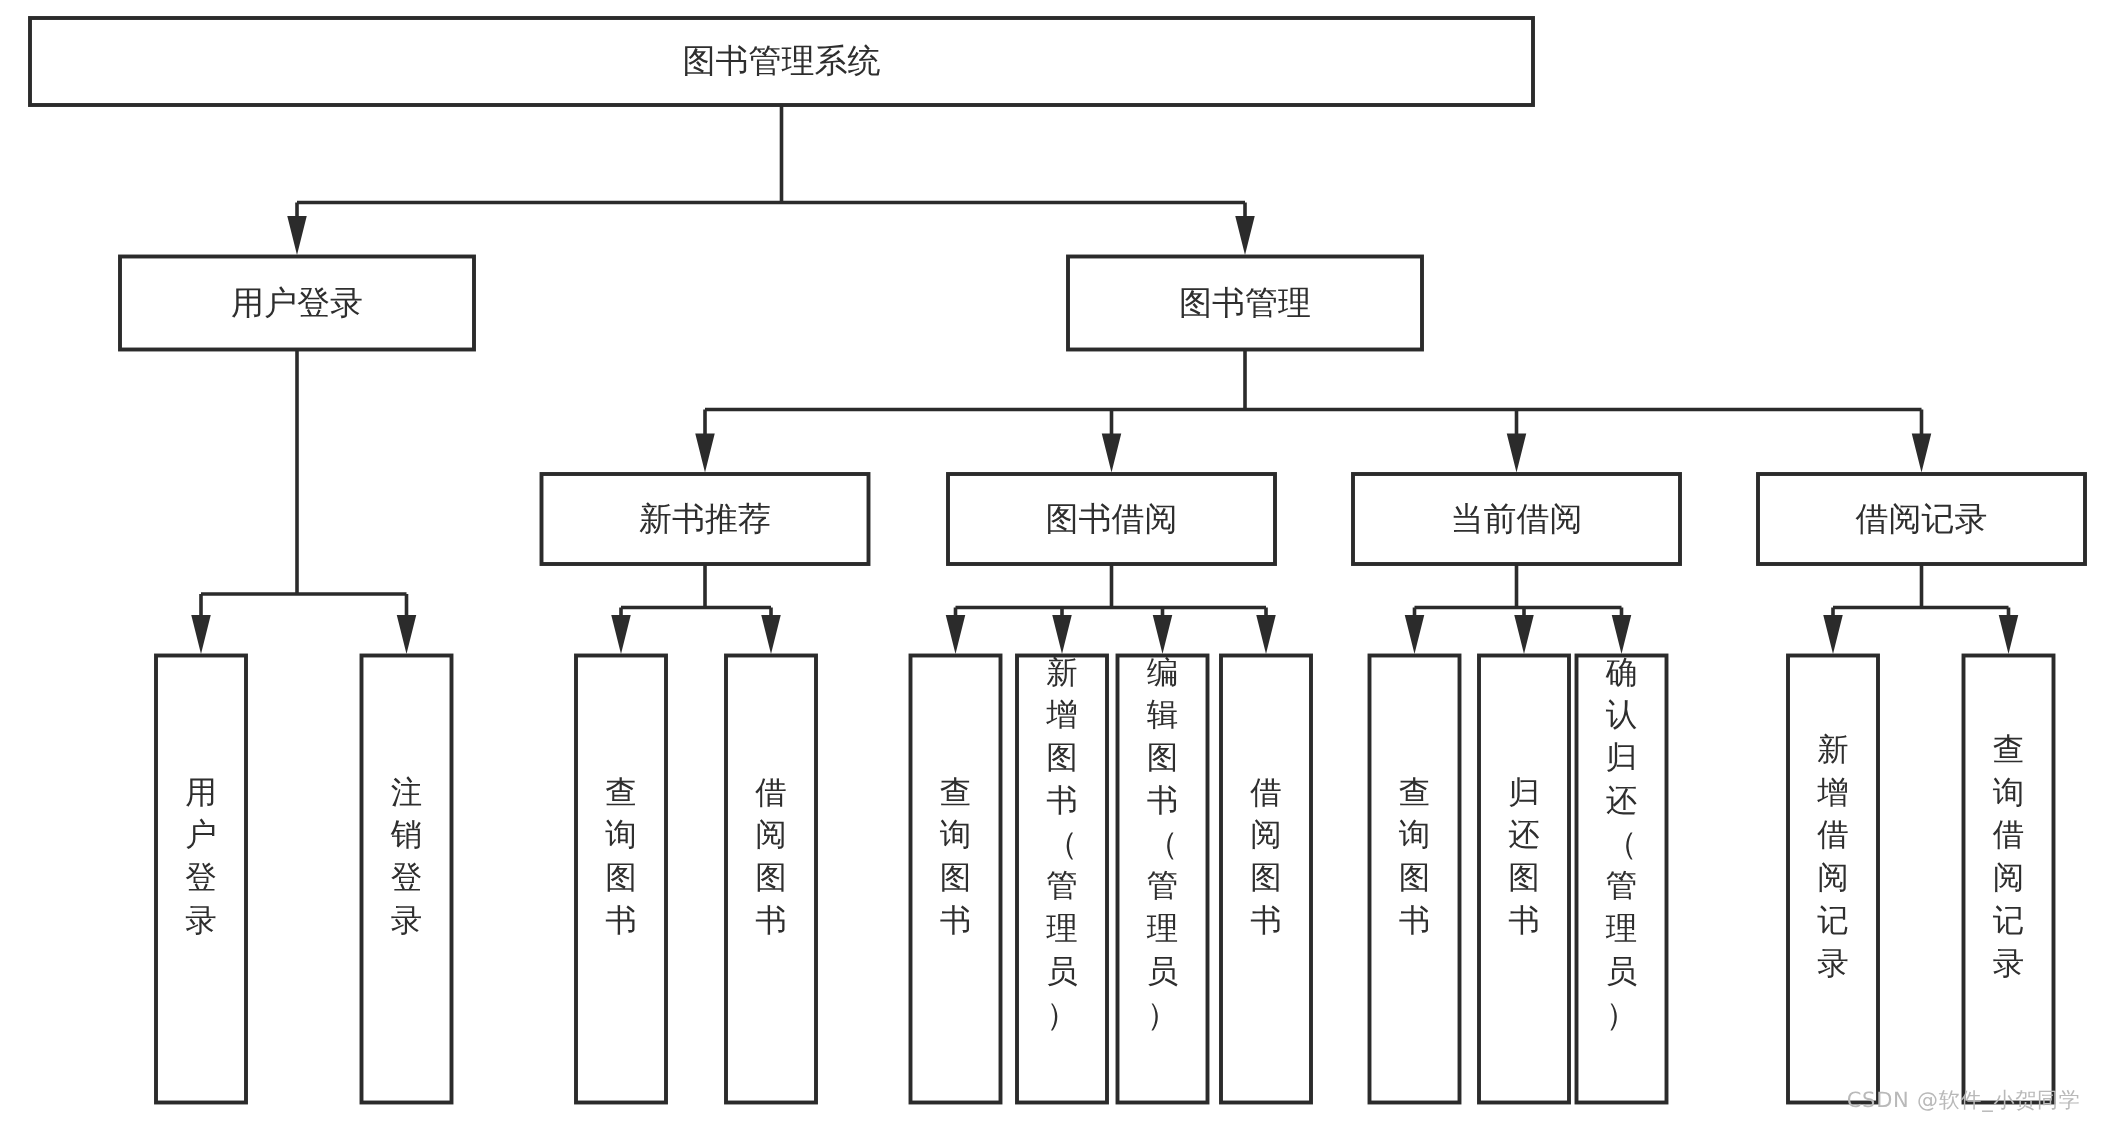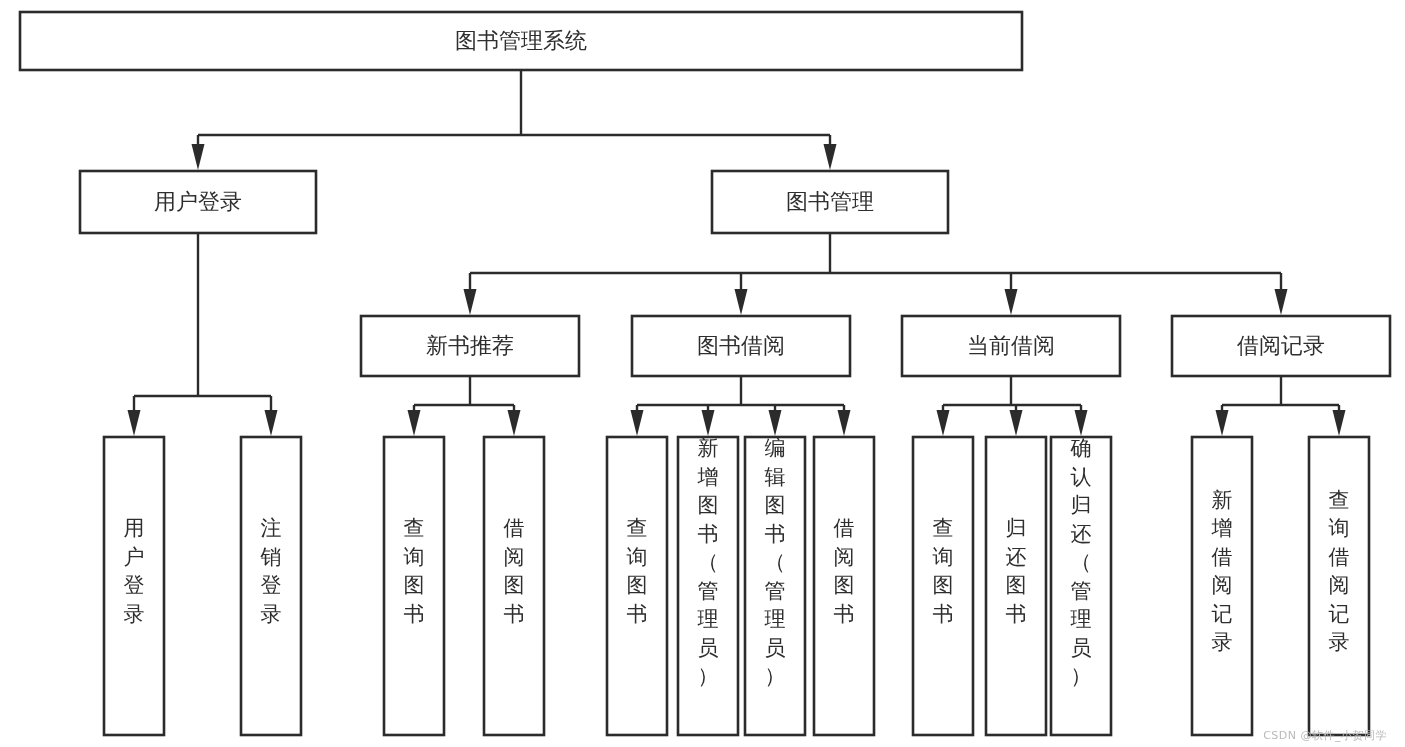--- a/index.html
+++ b/index.html
@@ -51,21 +51,21 @@
     font-family: "DejaVu Sans", "Liberation Sans", sans-serif;
     font-size: 21px;
     fill: #2e2e2e;
     text-anchor: middle;
   }
   .watermark {
     position: absolute;
     right: 18px;
     bottom: 4px;
     font-family: "DejaVu Sans", "Liberation Sans", sans-serif;
-    font-size: 11px;
+    font-size: 14px;
     color: #b9b9b9;
     white-space: nowrap;
     letter-spacing: 0.5px;
     pointer-events: none;
   }
 </style>
 </head>
 <body>
 
 <div id="diagram-root">

